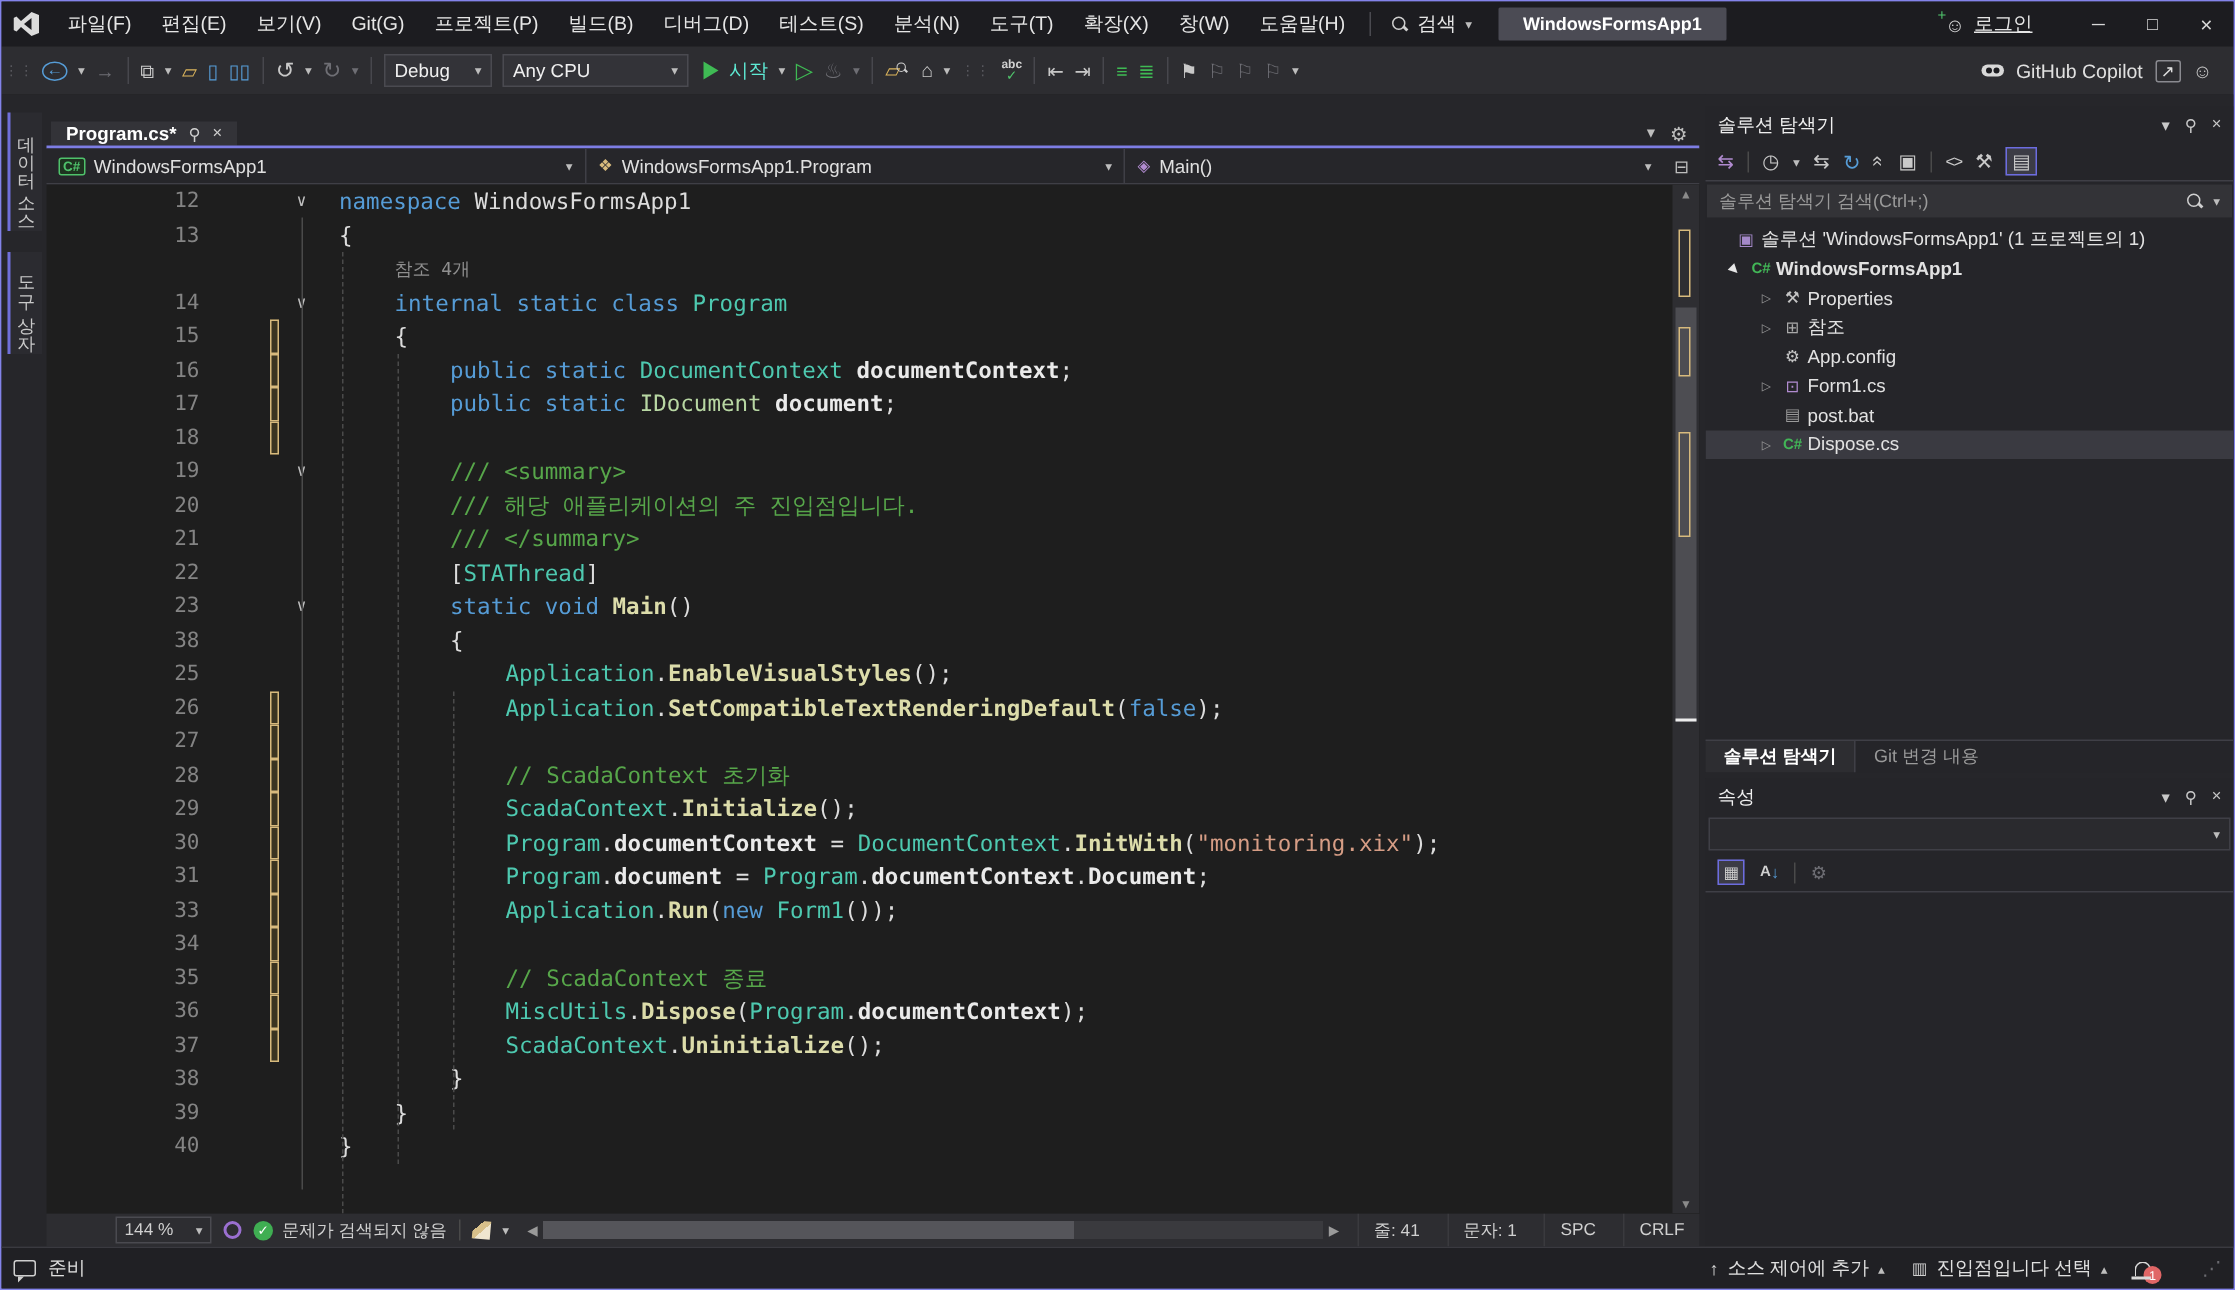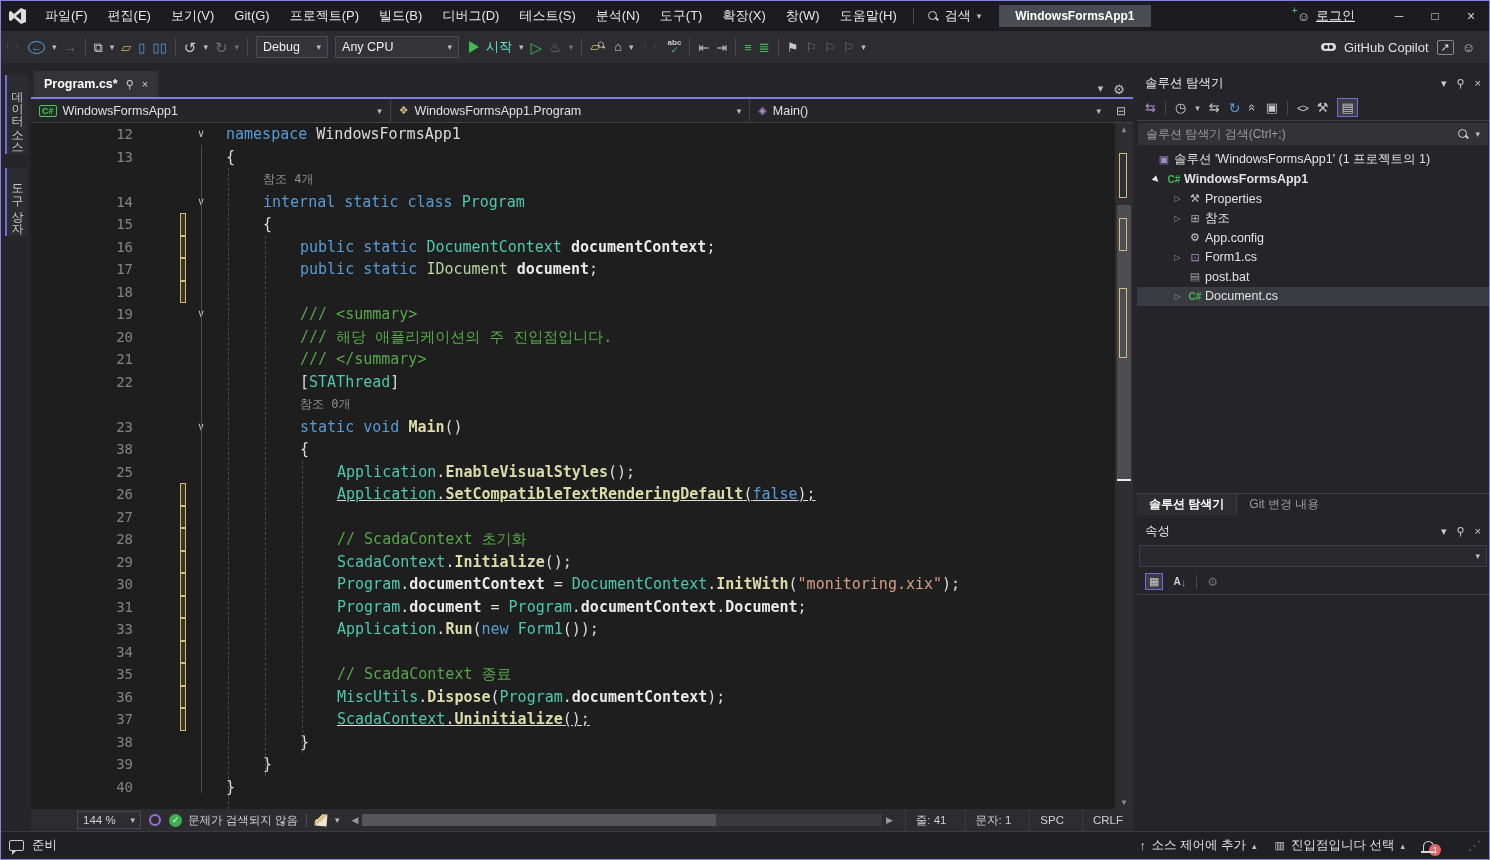--- a/index.html
+++ b/index.html
@@ -46,21 +46,21 @@
   .goggles i { width:4px; height:4px; background:#1c1c20; border-radius:50%; display:block; }
   .boxed { border:1px solid #8a8a90; border-radius:2px; padding:0 3px; font-size:11px; }
 
   
   .main { flex:1 1 auto; display:flex; background:#26262a; min-height:0; }
   .leftstrip { width:30px; flex:0 0 auto; display:flex; flex-direction:column; align-items:center; padding-top:12px; gap:14px; }
   .vtab { writing-mode:vertical-rl; font-size:12px; color:#c9c9c9; padding:8px 2px; border-left:2px solid #6f6fd8; background:#2b2b30; }
 
   .editor-col { flex:1 1 auto; display:flex; flex-direction:column; min-width:0; }
   .tabbar { margin-top:8px; height:26px; display:flex; align-items:flex-end; }
-  .doc-tab { display:flex; align-items:center; gap:8px; background:#333338; color:#ffffff; font-size:12.5px; font-weight:bold; height:26px; padding:0 10px; margin-left:3px; }
+  .doc-tab { display:flex; align-items:center; gap:8px; background:#333338; color:#ffffff; font-size:12.5px; font-weight:bold; height:16px; padding:0 10px; margin-left:3px; }
   .doc-tab .pin, .doc-tab .x { font-weight:normal; color:#cfcfcf; font-size:11px; }
   .tabbar-right { margin-left:auto; display:flex; gap:10px; padding-right:8px; color:#bdbdbd; font-size:11px; }
   .accent-line { height:2px; background:#7d7de4; flex:0 0 auto; }
   .navbar { height:24px; display:flex; background:#26262a; border-bottom:1px solid #3f3f46; flex:0 0 auto; }
   .nav-sec { flex:1 1 0; display:flex; align-items:center; gap:6px; padding:0 8px; border-right:1px solid #3f3f46; font-size:12.5px; color:#e0e0e0; }
   .nav-split { width:24px; display:flex; align-items:center; justify-content:center; color:#bdbdbd; font-size:12px; }
   .csbadge { background:#1e3320; color:#4fc26b; border:1px solid #4fc26b; font-size:9px; font-weight:bold; padding:0 2px; border-radius:2px; }
   .navcaret { margin-left:auto; font-size:9px; color:#bdbdbd; }
 
   
@@ -317,35 +317,34 @@
             <div class="code-row lens-row"><span class="ln"></span><span class="chg"></span><span class="fold"></span><span class="ct" style="padding-left: 47px;">참조 4개</span></div>
             <div class="code-row"><span class="ln">14</span><span class="chg"></span><span class="fold">∨</span><span class="ct" style="padding-left: 47px;"><span class="tk-kw">internal static class</span><span class="tk-ty"> Program</span></span></div>
             <div class="code-row"><span class="ln">15</span><span class="chg on"></span><span class="fold"></span><span class="ct" style="padding-left: 47px;"><span class="tk-tx">{</span></span></div>
             <div class="code-row"><span class="ln">16</span><span class="chg on"></span><span class="fold"></span><span class="ct" style="padding-left: 84px;"><span class="tk-kw">public static </span><span class="tk-ty">DocumentContext</span><span class="tk-fd"> documentContext</span><span class="tk-tx">;</span></span></div>
             <div class="code-row"><span class="ln">17</span><span class="chg on"></span><span class="fold"></span><span class="ct" style="padding-left: 84px;"><span class="tk-kw">public static </span><span class="tk-if">IDocument</span><span class="tk-fd"> document</span><span class="tk-tx">;</span></span></div>
             <div class="code-row"><span class="ln">18</span><span class="chg on"></span><span class="fold"></span><span class="ct" style="padding-left: 10px;"></span></div>
             <div class="code-row"><span class="ln">19</span><span class="chg"></span><span class="fold">∨</span><span class="ct" style="padding-left: 84px;"><span class="tk-cm">/// &lt;summary&gt;</span></span></div>
             <div class="code-row"><span class="ln">20</span><span class="chg"></span><span class="fold"></span><span class="ct" style="padding-left: 84px;"><span class="tk-cm">/// 해당 애플리케이션의 주 진입점입니다.</span></span></div>
             <div class="code-row"><span class="ln">21</span><span class="chg"></span><span class="fold"></span><span class="ct" style="padding-left: 84px;"><span class="tk-cm">/// &lt;/summary&gt;</span></span></div>
             <div class="code-row"><span class="ln">22</span><span class="chg"></span><span class="fold"></span><span class="ct" style="padding-left: 84px;"><span class="tk-tx">[</span><span class="tk-ty">STAThread</span><span class="tk-tx">]</span></span></div>
-            <div class="code-row lens-row"><span class="ln"></span><span class="chg"></span><span class="fold"></span><span class="ct" style="padding-left: 84px;">참조 0개</span></div>
             <div class="code-row"><span class="ln">23</span><span class="chg"></span><span class="fold">∨</span><span class="ct" style="padding-left: 84px;"><span class="tk-kw">static void </span><span class="tk-me">Main</span><span class="tk-tx">()</span></span></div>
             <div class="code-row"><span class="ln">38</span><span class="chg"></span><span class="fold"></span><span class="ct" style="padding-left: 84px;"><span class="tk-tx">{</span></span></div>
             <div class="code-row"><span class="ln">25</span><span class="chg"></span><span class="fold"></span><span class="ct" style="padding-left: 121px;"><span class="tk-ty">Application</span><span class="tk-tx">.</span><span class="tk-me">EnableVisualStyles</span><span class="tk-tx">();</span></span></div>
-            <div class="code-row"><span class="ln">26</span><span class="chg on"></span><span class="fold"></span><span class="ct" style="padding-left: 121px; text-decoration: underline;"><span class="tk-ty">Application</span><span class="tk-tx">.</span><span class="tk-me">SetCompatibleTextRenderingDefault</span><span class="tk-tx">(</span><span class="tk-kw">false</span><span class="tk-tx">);</span></span></div>
+            <div class="code-row"><span class="ln">26</span><span class="chg on"></span><span class="fold"></span><span class="ct" style="padding-left: 121px;"><span class="tk-ty">Application</span><span class="tk-tx">.</span><span class="tk-me">SetCompatibleTextRenderingDefault</span><span class="tk-tx">(</span><span class="tk-kw">false</span><span class="tk-tx">);</span></span></div>
             <div class="code-row"><span class="ln">27</span><span class="chg on"></span><span class="fold"></span><span class="ct" style="padding-left: 10px;"></span></div>
             <div class="code-row"><span class="ln">28</span><span class="chg on"></span><span class="fold"></span><span class="ct" style="padding-left: 121px;"><span class="tk-cm">// ScadaContext 초기화</span></span></div>
             <div class="code-row"><span class="ln">29</span><span class="chg on"></span><span class="fold"></span><span class="ct" style="padding-left: 121px;"><span class="tk-ty">ScadaContext</span><span class="tk-tx">.</span><span class="tk-me">Initialize</span><span class="tk-tx">();</span></span></div>
             <div class="code-row"><span class="ln">30</span><span class="chg on"></span><span class="fold"></span><span class="ct" style="padding-left: 121px;"><span class="tk-ty">Program</span><span class="tk-tx">.</span><span class="tk-fd">documentContext</span><span class="tk-tx"> = </span><span class="tk-ty">DocumentContext</span><span class="tk-tx">.</span><span class="tk-me">InitWith</span><span class="tk-tx">(</span><span class="tk-st">"monitoring.xix"</span><span class="tk-tx">);</span></span></div>
             <div class="code-row"><span class="ln">31</span><span class="chg on"></span><span class="fold"></span><span class="ct" style="padding-left: 121px;"><span class="tk-ty">Program</span><span class="tk-tx">.</span><span class="tk-fd">document</span><span class="tk-tx"> = </span><span class="tk-ty">Program</span><span class="tk-tx">.</span><span class="tk-fd">documentContext</span><span class="tk-tx">.</span><span class="tk-fd">Document</span><span class="tk-tx">;</span></span></div>
             <div class="code-row"><span class="ln">33</span><span class="chg on"></span><span class="fold"></span><span class="ct" style="padding-left: 121px;"><span class="tk-ty">Application</span><span class="tk-tx">.</span><span class="tk-me">Run</span><span class="tk-tx">(</span><span class="tk-kw">new</span><span class="tk-tx"> </span><span class="tk-ty">Form1</span><span class="tk-tx">());</span></span></div>
             <div class="code-row"><span class="ln">34</span><span class="chg on"></span><span class="fold"></span><span class="ct" style="padding-left: 10px;"></span></div>
             <div class="code-row"><span class="ln">35</span><span class="chg on"></span><span class="fold"></span><span class="ct" style="padding-left: 121px;"><span class="tk-cm">// ScadaContext 종료</span></span></div>
             <div class="code-row"><span class="ln">36</span><span class="chg on"></span><span class="fold"></span><span class="ct" style="padding-left: 121px;"><span class="tk-ty">MiscUtils</span><span class="tk-tx">.</span><span class="tk-me">Dispose</span><span class="tk-tx">(</span><span class="tk-ty">Program</span><span class="tk-tx">.</span><span class="tk-fd">documentContext</span><span class="tk-tx">);</span></span></div>
-            <div class="code-row"><span class="ln">37</span><span class="chg on"></span><span class="fold"></span><span class="ct" style="padding-left: 121px; text-decoration: underline;"><span class="tk-ty">ScadaContext</span><span class="tk-tx">.</span><span class="tk-me">Uninitialize</span><span class="tk-tx">();</span></span></div>
+            <div class="code-row"><span class="ln">37</span><span class="chg on"></span><span class="fold"></span><span class="ct" style="padding-left: 121px;"><span class="tk-ty">ScadaContext</span><span class="tk-tx">.</span><span class="tk-me">Uninitialize</span><span class="tk-tx">();</span></span></div>
             <div class="code-row"><span class="ln">38</span><span class="chg"></span><span class="fold"></span><span class="ct" style="padding-left: 84px;"><span class="tk-tx">}</span></span></div>
             <div class="code-row"><span class="ln">39</span><span class="chg"></span><span class="fold"></span><span class="ct" style="padding-left: 47px;"><span class="tk-tx">}</span></span></div>
             <div class="code-row"><span class="ln">40</span><span class="chg"></span><span class="fold"></span><span class="ct" style="padding-left: 10px;"><span class="tk-tx">}</span></span></div>
           </div>
         <div class="foldline" style="left:170px;top:22px;height:648px"></div>
         <div class="iguide" style="left:197px;top:45px;bottom:0"></div>
         <div class="iguide" style="left:234px;top:113px;height:540px"></div>
         <div class="iguide" style="left:271px;top:338px;height:292px"></div>
         <div class="vscroll">
           <span class="arr" style="top:2px">▲</span>
@@ -448,21 +447,21 @@
               <span>Form1.cs</span>
             </div>
             <div class="tree-row" style="padding-left: 33px;">
               <span class="t-arrow"></span>
               <span class="t-ic" style="color: rgb(154, 154, 154);">▤</span>
               <span>post.bat</span>
             </div>
             <div class="tree-row sel" style="padding-left: 33px;">
               <span class="t-arrow">▷</span>
               <span class="t-ic" style="color: rgb(66, 182, 87); font-weight: bold; font-size: 10px;">C#</span>
-              <span>Document.cs</span>
+              <span>Dispose.cs</span>
             </div>
           </div>
         <div class="se-tabs">
           <span class="se-tab active">솔루션 탐색기</span>
           <span class="se-tab">Git 변경 내용</span>
         </div>
       </div>
       <div class="hsplit"></div>
       <div class="panel prop-panel">
         <div class="panel-title">

